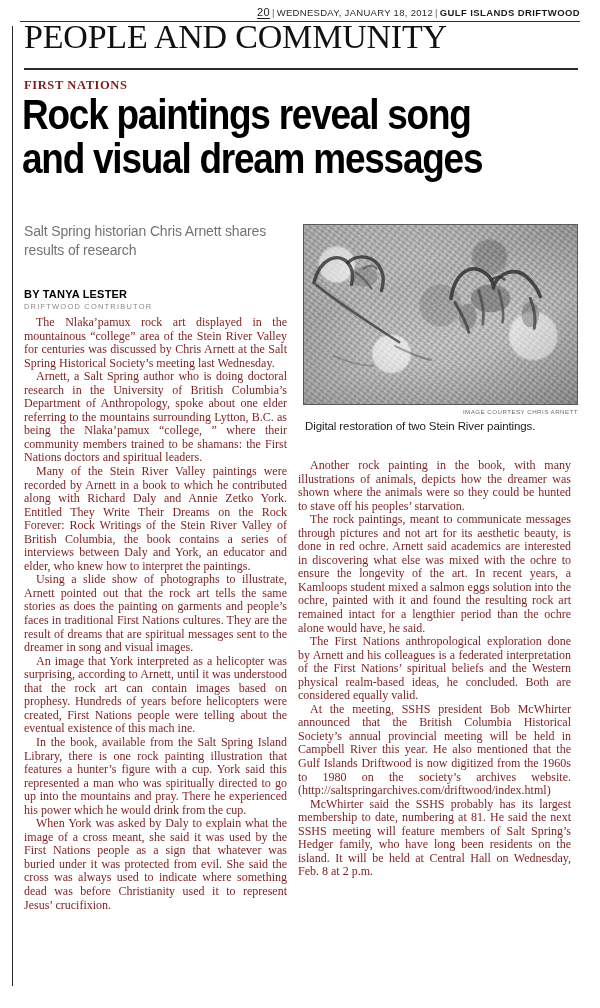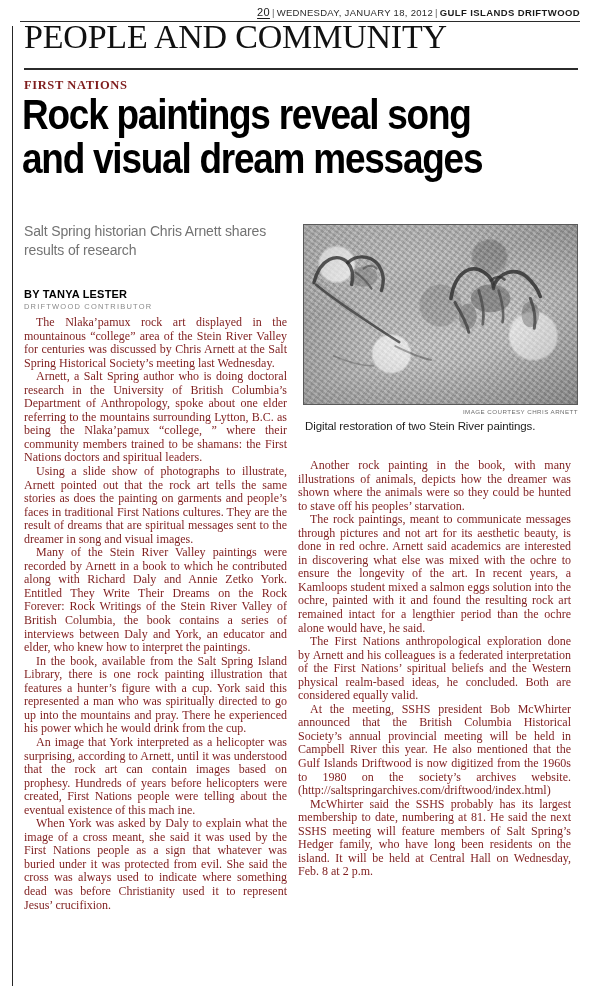--- a/index.html
+++ b/index.html
@@ -249,24 +249,24 @@
       </svg>
       <div class="vign"></div>
     </div>
   </div>
   <div class="credit">IMAGE COURTESY CHRIS ARNETT</div>
   <div class="caption">Digital restoration of two Stein River paintings.</div>
 
   <div class="col col-left">
       <p>The Nlaka’pamux rock art displayed in the mountainous “college” area of the Stein River Valley for centuries was discussed by Chris Arnett at the Salt Spring Historical Society’s meeting last Wednesday.</p>
       <p>Arnett, a Salt Spring author who is doing doctoral research in the University of British Columbia’s Department of Anthropology, spoke about one elder referring to the mountains surrounding Lytton, B.C. as being the Nlaka’pamux “college, ” where their community members trained to be shamans: the First Nations doctors and spiritual leaders.</p>
+      <p>Many of the Stein River Valley paintings were recorded by Arnett in a book to which he contributed along with Richard Daly and Annie Zetko York. Entitled They Write Their Dreams on the Rock Forever: Rock Writings of the Stein River Valley of British Columbia, the book contains a series of interviews between Daly and York, an educator and elder, who knew how to interpret the paintings.</p>
       <p>Using a slide show of photographs to illustrate, Arnett pointed out that the rock art tells the same stories as does the painting on garments and people’s faces in traditional First Nations cultures. They are the result of dreams that are spiritual messages sent to the dreamer in song and visual images.</p>
-      <p>Many of the Stein River Valley paintings were recorded by Arnett in a book to which he contributed along with Richard Daly and Annie Zetko York. Entitled They Write Their Dreams on the Rock Forever: Rock Writings of the Stein River Valley of British Columbia, the book contains a series of interviews between Daly and York, an educator and elder, who knew how to interpret the paintings.</p>
+      <p>An image that York interpreted as a helicopter was surprising, according to Arnett, until it was understood that the rock art can contain images based on prophesy. Hundreds of years before helicopters were created, First Nations people were telling about the eventual existence of this mach ine.</p>
       <p>In the book, available from the Salt Spring Island Library, there is one rock painting illustration that features a hunter’s figure with a cup. York said this represented a man who was spiritually directed to go up into the mountains and pray. There he experienced his power which he would drink from the cup.</p>
-      <p>An image that York interpreted as a helicopter was surprising, according to Arnett, until it was understood that the rock art can contain images based on prophesy. Hundreds of years before helicopters were created, First Nations people were telling about the eventual existence of this mach ine.</p>
       <p>When York was asked by Daly to explain what the image of a cross meant, she said it was used by the First Nations people as a sign that whatever was buried under it was protected from evil. She said the cross was always used to indicate where something dead was before Christianity used it to represent Jesus’ crucifixion.</p>
     </div>
   <div class="col col-right">
       <p>Another rock painting in the book, with many illustrations of animals, depicts how the dreamer was shown where the animals were so they could be hunted to stave off his peoples’ starvation.</p>
       <p>The rock paintings, meant to communicate messages through pictures and not art for its aesthetic beauty, is done in red ochre. Arnett said academics are interested in discovering what else was mixed with the ochre to ensure the longevity of the art. In recent years, a Kamloops student mixed a salmon eggs solution into the ochre, painted with it and found the resulting rock art remained intact for a lengthier period than the ochre alone would have, he said.</p>
       <p>The First Nations anthropological exploration done by Arnett and his colleagues is a federated interpretation of the First Nations’ spiritual beliefs and the Western physical realm-based ideas, he concluded. Both are considered equally valid.</p>
       <p>At the meeting, SSHS president Bob McWhirter announced that the British Columbia Historical Society’s annual provincial meeting will be held in Campbell River this year. He also mentioned that the Gulf Islands Driftwood is now digitized from the 1960s to 1980 on the society’s archives website. (http://saltspringarchives.com/driftwood/index.html)</p>
       <p>McWhirter said the SSHS probably has its largest membership to date, numbering at 81. He said the next SSHS meeting will feature members of Salt Spring’s Hedger family, who have long been residents on the island. It will be held at Central Hall on Wednesday, Feb. 8 at 2 p.m.</p>
     </div>
 

